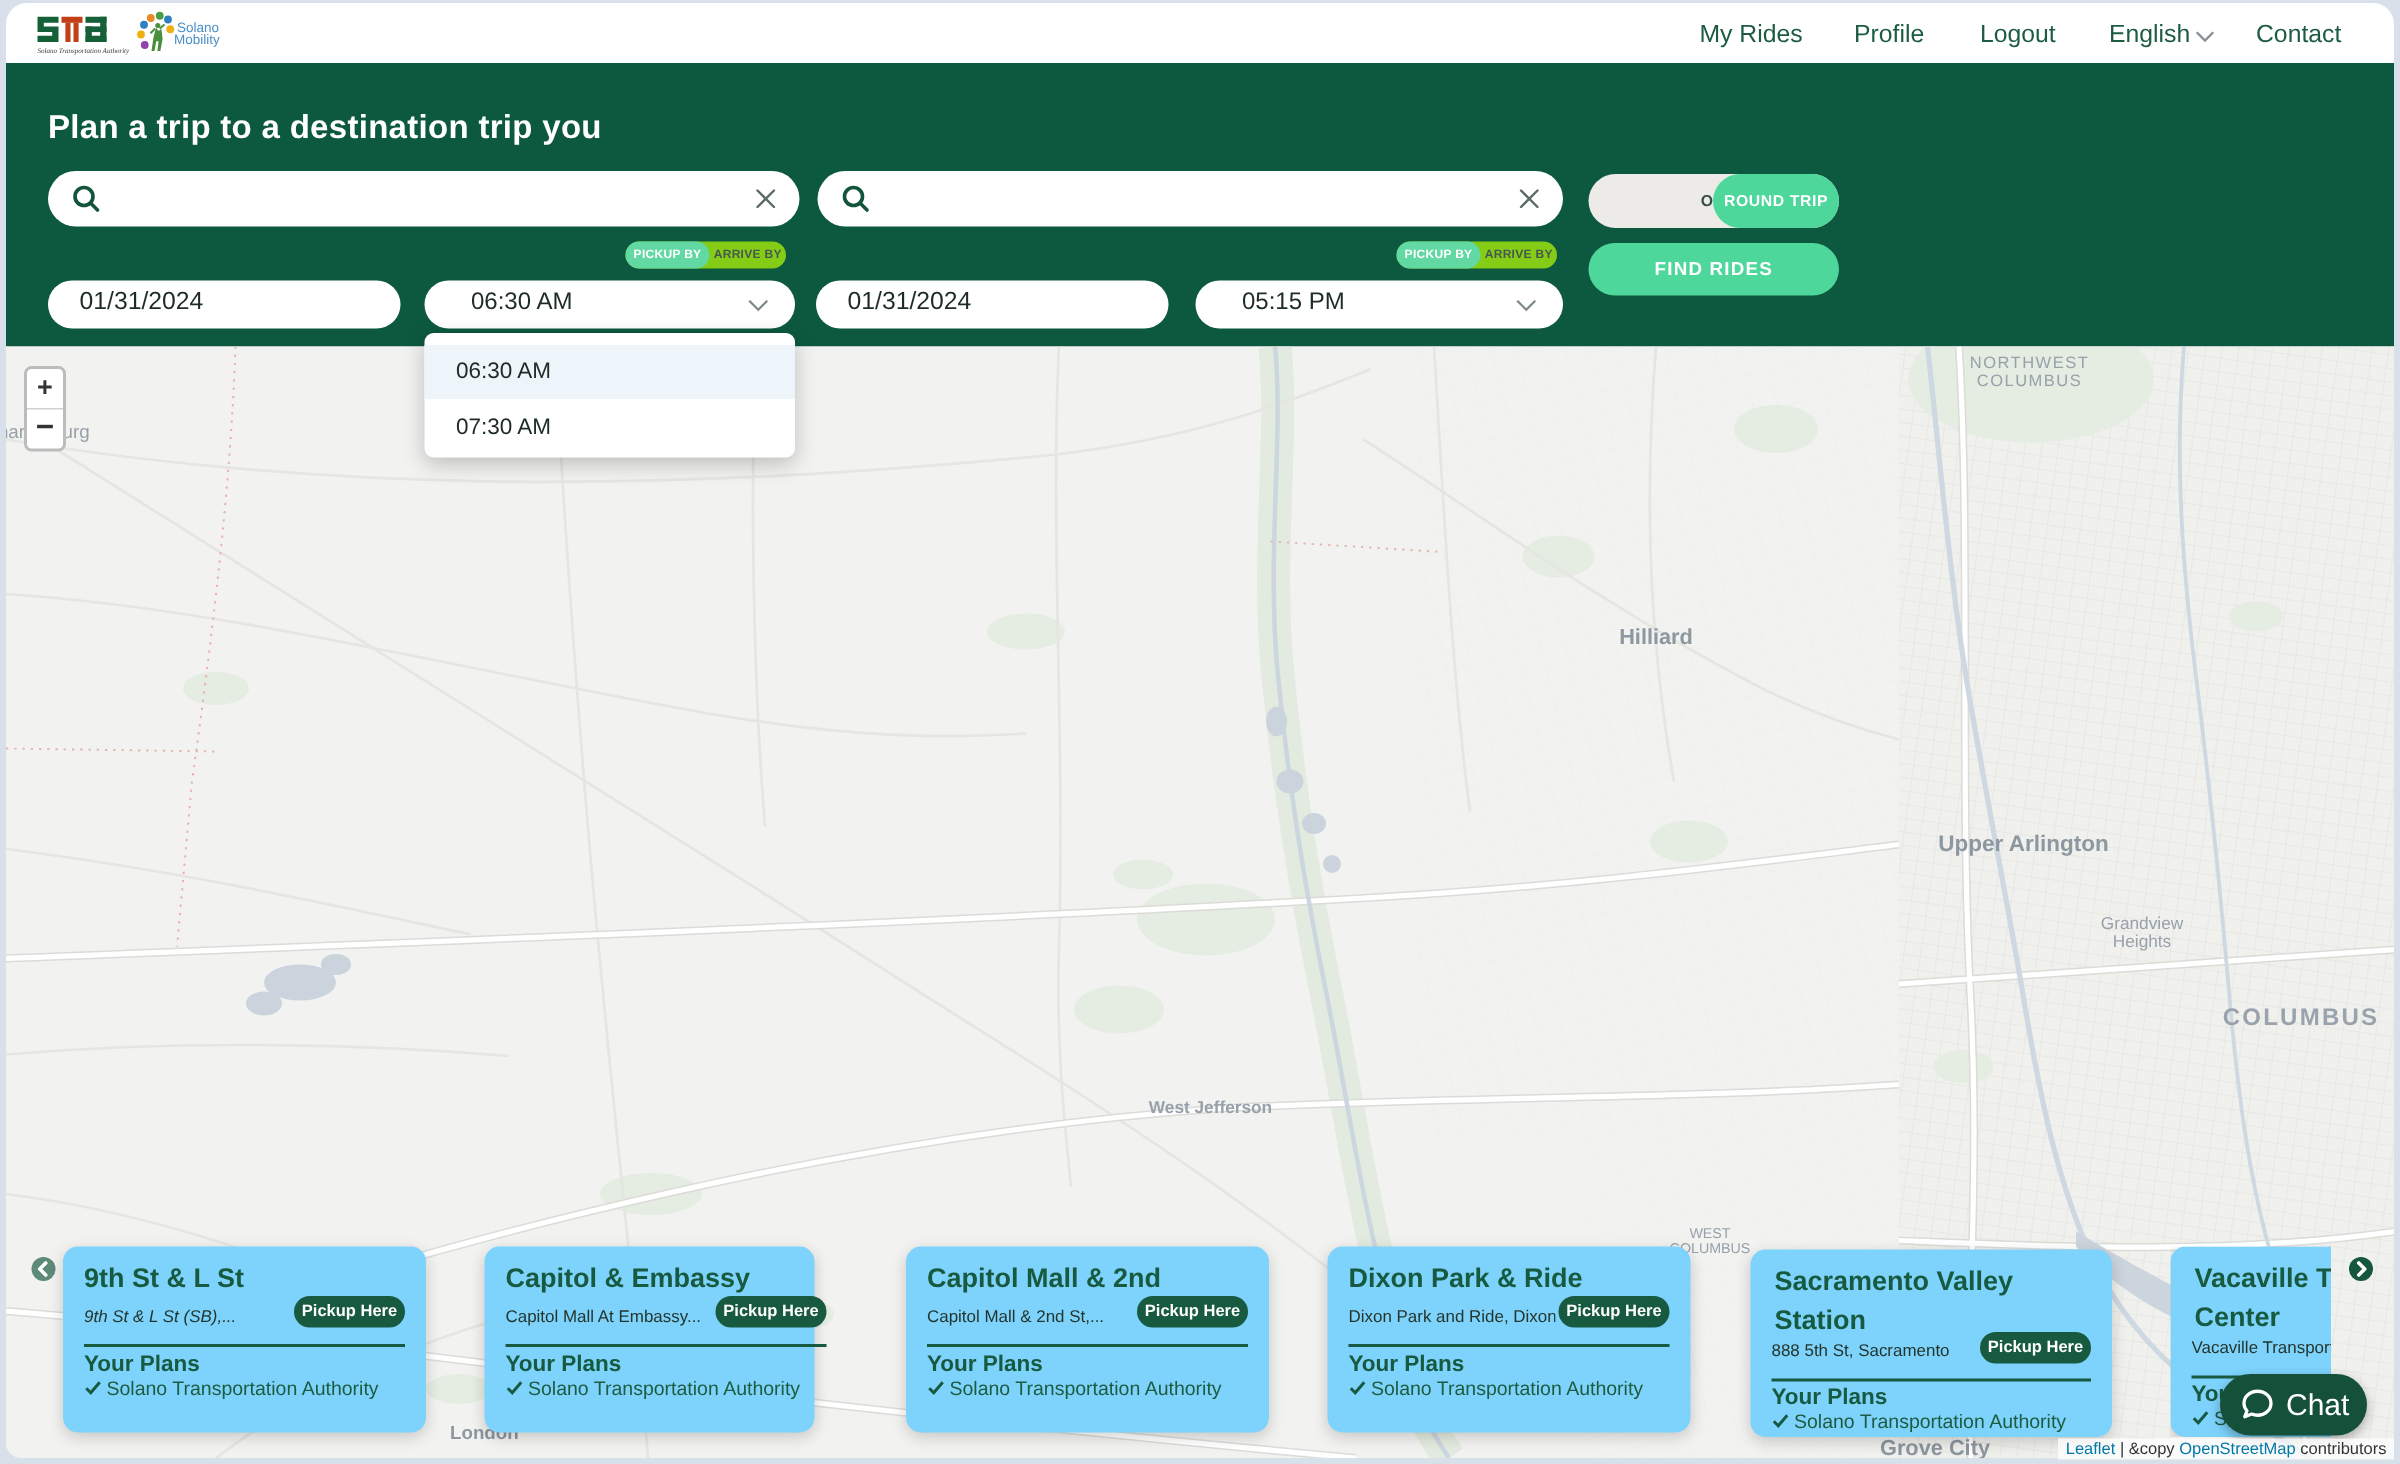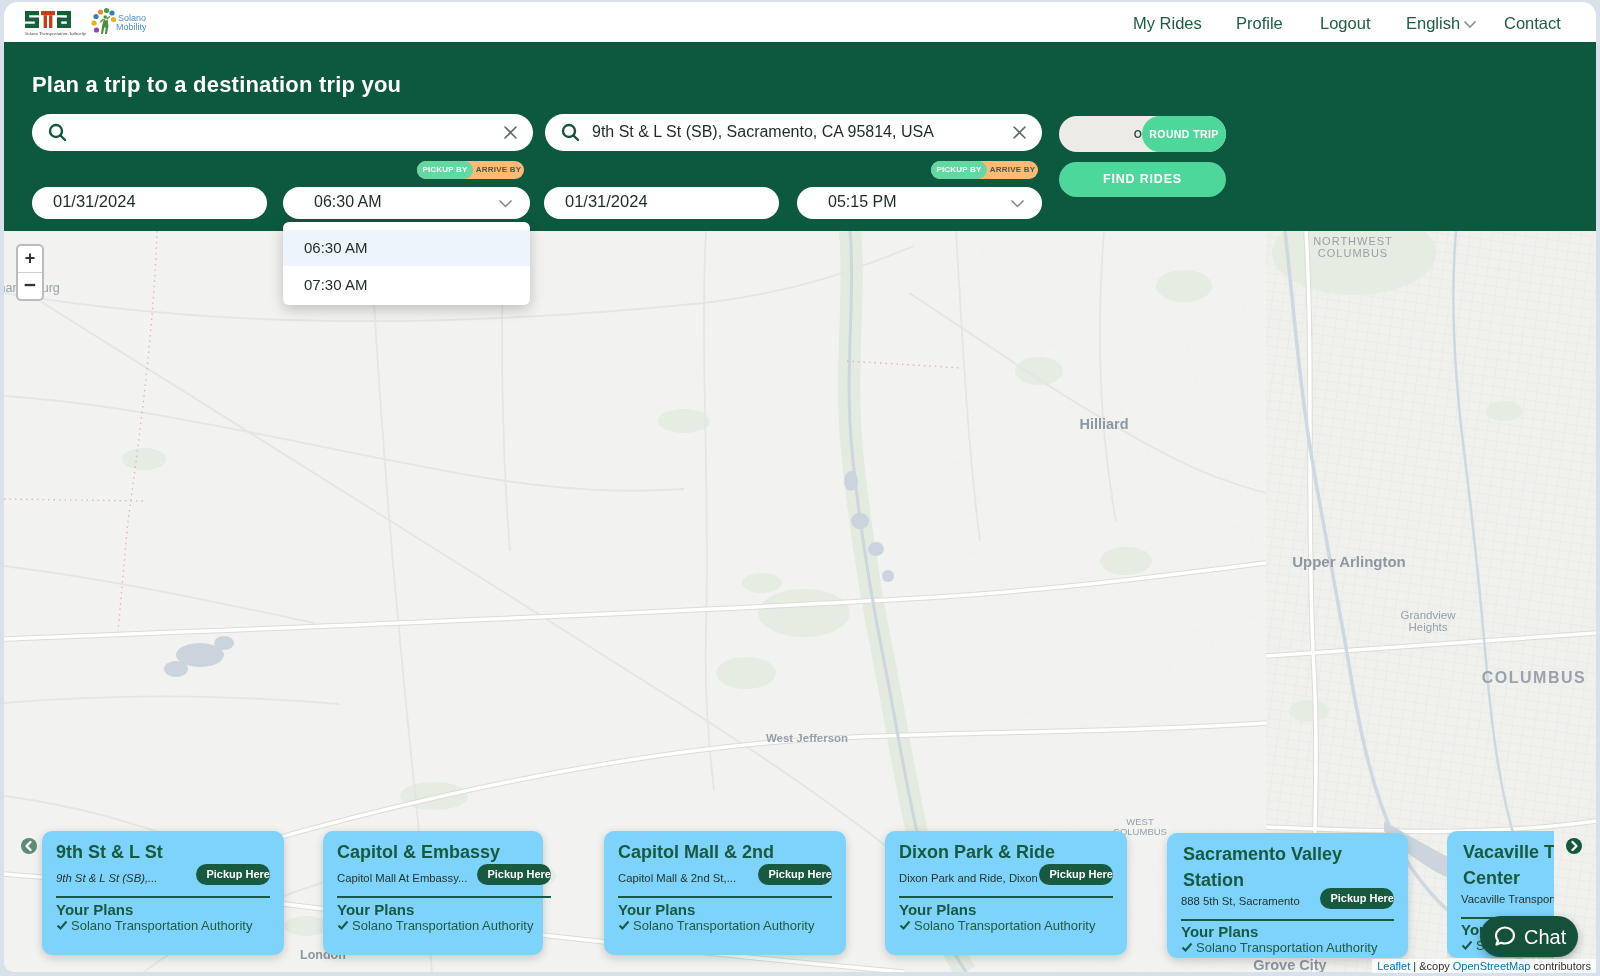--- a/index.html
+++ b/index.html
@@ -8,26 +8,26 @@
   .abs { position:absolute; }
   
   #navbar { left:4px; top:2px; width:1592px; height:40px; background:#ffffff; border-radius:14px 14px 0 0; }
   #hero { left:4px; top:42px; width:1592px; height:189px; background:#0d5940; }
   #mapwrap { left:4px; top:231px; width:1592px; height:741px; background:#f1f1ef; border-radius:0 0 10px 10px; overflow:hidden; }
   .navlink { top:14px; font-size:16.5px; color:#1d5c41; }
   h1.plan { left:32px; top:72px; color:#ffffff; font-size:22px; font-weight:bold; letter-spacing:0.2px; }
   .searchbox { height:37px; background:#fff; border-radius:19px; top:114px; }
   .searchbox .txt { position:absolute; top:8.5px; font-size:16px; color:#1e2b26; white-space:nowrap; overflow:hidden; }
   .pillinput { height:32px; background:#fff; border-radius:16px; top:187px; font-size:16px; color:#1e2b26; }
-  .toggle2 { top:161px; height:18px; background:#fdba74; border-radius:9px; font-size:8px; font-weight:bold; letter-spacing:0.2px; }
+  .toggle2 { top:161px; height:18px; background:#84cc16; border-radius:9px; font-size:8px; font-weight:bold; letter-spacing:0.2px; }
   .toggle2 .on { position:absolute; left:0; top:0; height:18px; background:#62d8a2; color:#fff; border-radius:9px; text-align:center; }
   .toggle2 .off { position:absolute; right:0; top:0; height:18px; color:#45584f; text-align:center; }
   .card { background:#7dd3fc; border-radius:10px; box-shadow:0 3px 10px rgba(0,0,0,0.18); position:absolute; }
   .card .sub { color:#23352d; font-size:11.3px; white-space:nowrap; overflow:hidden; max-width:138px; }
-  .pickupbtn { position:absolute; background:#175a40; color:#fff; font-size:11px; font-weight:bold; border-radius:12px; text-align:right; }
+  .pickupbtn { position:absolute; background:#175a40; color:#fff; font-size:11px; font-weight:bold; border-radius:12px; text-align:center; }
   .plans { color:#175a40; font-weight:bold; font-size:15px; }
   .planitem { color:#1e5c41; font-size:13px; }
   .cline { position:absolute; height:1.5px; background:#175a40; }
 </style>
 </head>
 <body>
 <div id="navbar" class="abs"></div>
 
 <svg class="abs" style="left:24px; top:11px;" width="115" height="26" viewBox="0 0 115 26">
   <g fill="#156038">
@@ -79,21 +79,20 @@
   <svg class="abs" style="left:470px; top:10px;" width="17" height="17" viewBox="0 0 17 17">
       <path d="M3 3 L14 14 M14 3 L3 14" stroke="#5c6a64" stroke-width="1.6" stroke-linecap="round"></path>
     </svg>
 </div>
 
 <div class="abs searchbox" style="left:545px; width:497px;">
   <svg class="abs" style="left:15px; top:8px;" width="21" height="21" viewBox="0 0 21 21">
       <circle cx="9" cy="9" r="6" fill="none" stroke="#14543a" stroke-width="2.4"></circle>
       <path d="M13.5 13.5 L18 18" stroke="#14543a" stroke-width="2.4" stroke-linecap="round"></path>
     </svg>
-  <div class="txt" style="left:47px; width:415px;">9th St &amp; L St (SB), Sacramento, CA 95814, USA</div>
   <svg class="abs" style="left:466px; top:10px;" width="17" height="17" viewBox="0 0 17 17">
       <path d="M3 3 L14 14 M14 3 L3 14" stroke="#5c6a64" stroke-width="1.6" stroke-linecap="round"></path>
     </svg>
 </div>
 
 <div class="abs toggle2" style="left:417px; width:107px;">
   <div class="on" style="width:56px; line-height:18px;">PICKUP BY</div>
   <div class="off" style="width:51px; line-height:18px;">ARRIVE BY</div>
 </div>
 <div class="abs toggle2" style="left:931px; width:107px;">

